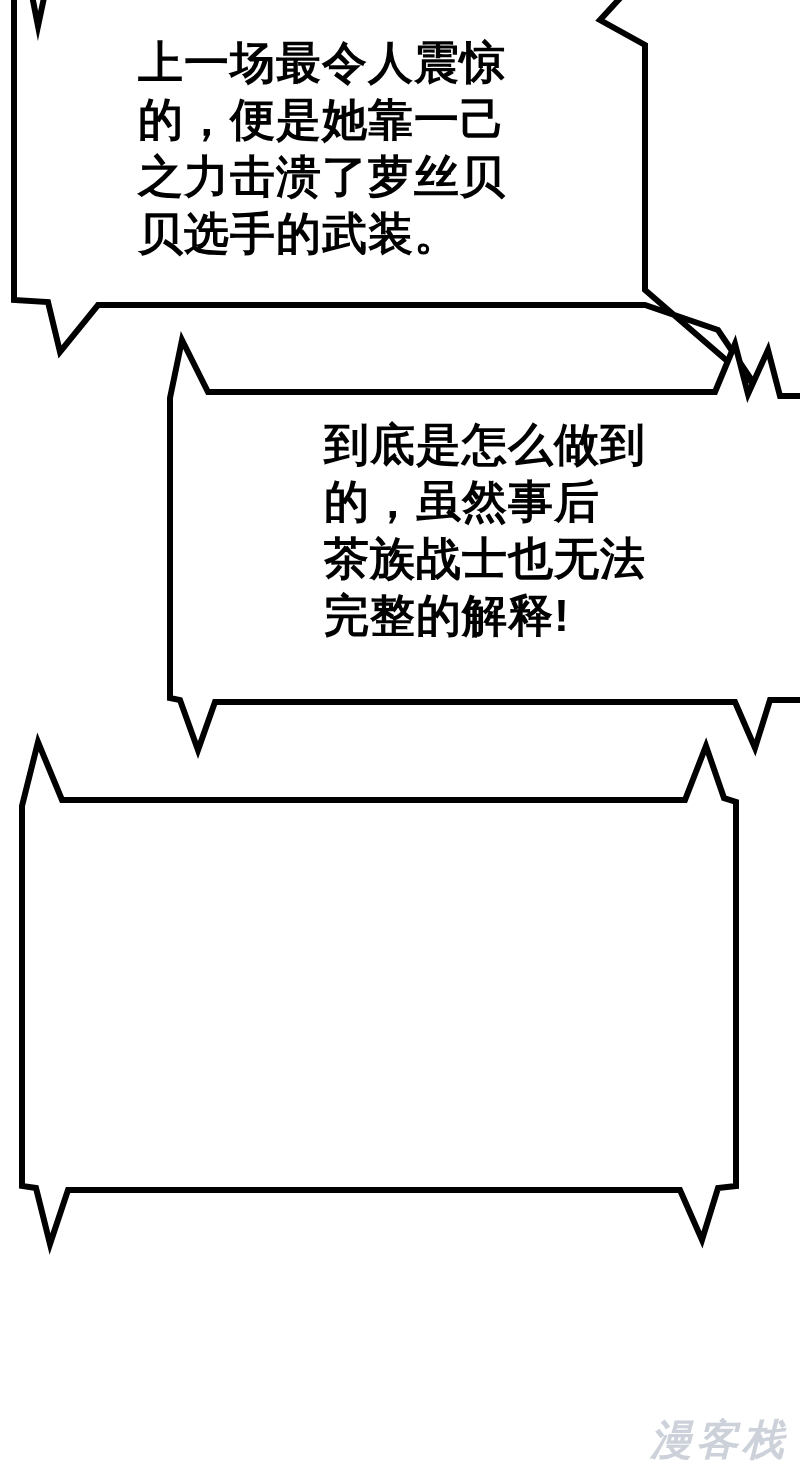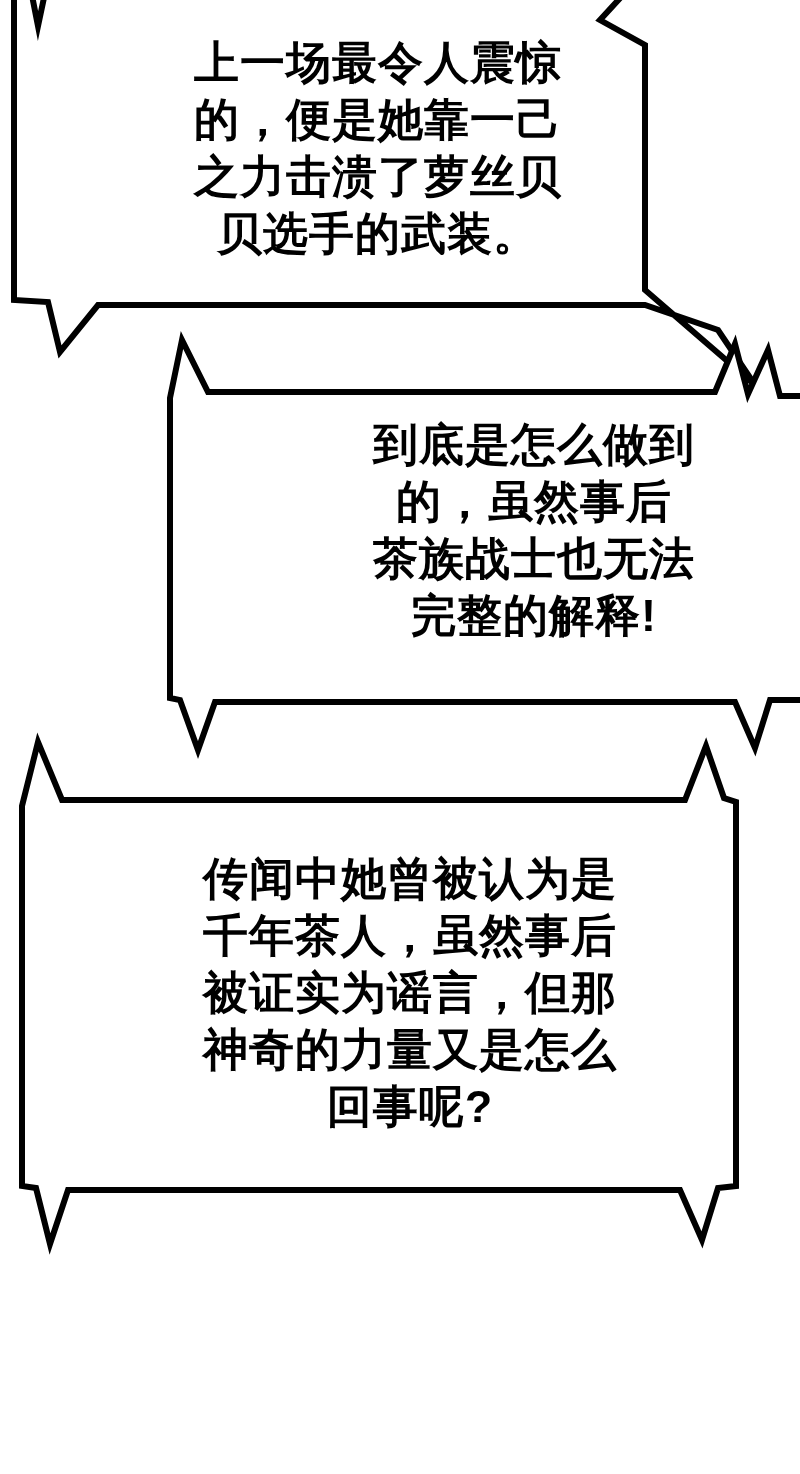--- a/index.html
+++ b/index.html
@@ -30,21 +30,21 @@
     stroke-miterlimit: 14;
   }
   .bubble-text {
     position: absolute;
     color: #000000;
     font-weight: 700;
     font-size: 45px;
     line-height: 57px;
     letter-spacing: 1px;
     white-space: pre-line;
-    text-align: center;
+    text-align: left;
   }
   #bubble-1-text { left: 138px; top: 34px;  width: 480px; }
   #bubble-2-text { left: 324px; top: 416px; width: 420px; }
   #bubble-3-text { left: 160px; top: 850px; width: 500px; }
   #watermark {
     position: absolute;
     right: 12px;
     bottom: 6px;
     font-size: 42px;
     font-weight: 700;
@@ -71,20 +71,16 @@
   <div id="bubble-1-text" class="bubble-text">上一场最令人震惊
 的，便是她靠一己
 之力击溃了萝丝贝
 贝选手的武装。</div>
 
   <div id="bubble-2-text" class="bubble-text">到底是怎么做到
 的，虽然事后
 茶族战士也无法
 完整的解释!</div>
 
-  <div id="bubble-3-text" class="bubble-text">传闻中她曾被认为是
-千年茶人，虽然事后
-被证实为谣言，但那
-神奇的力量又是怎么
-回事呢?</div>
 
+  <div id="watermark">漫客栈</div>
 
 </div>
 
 </body></html>

